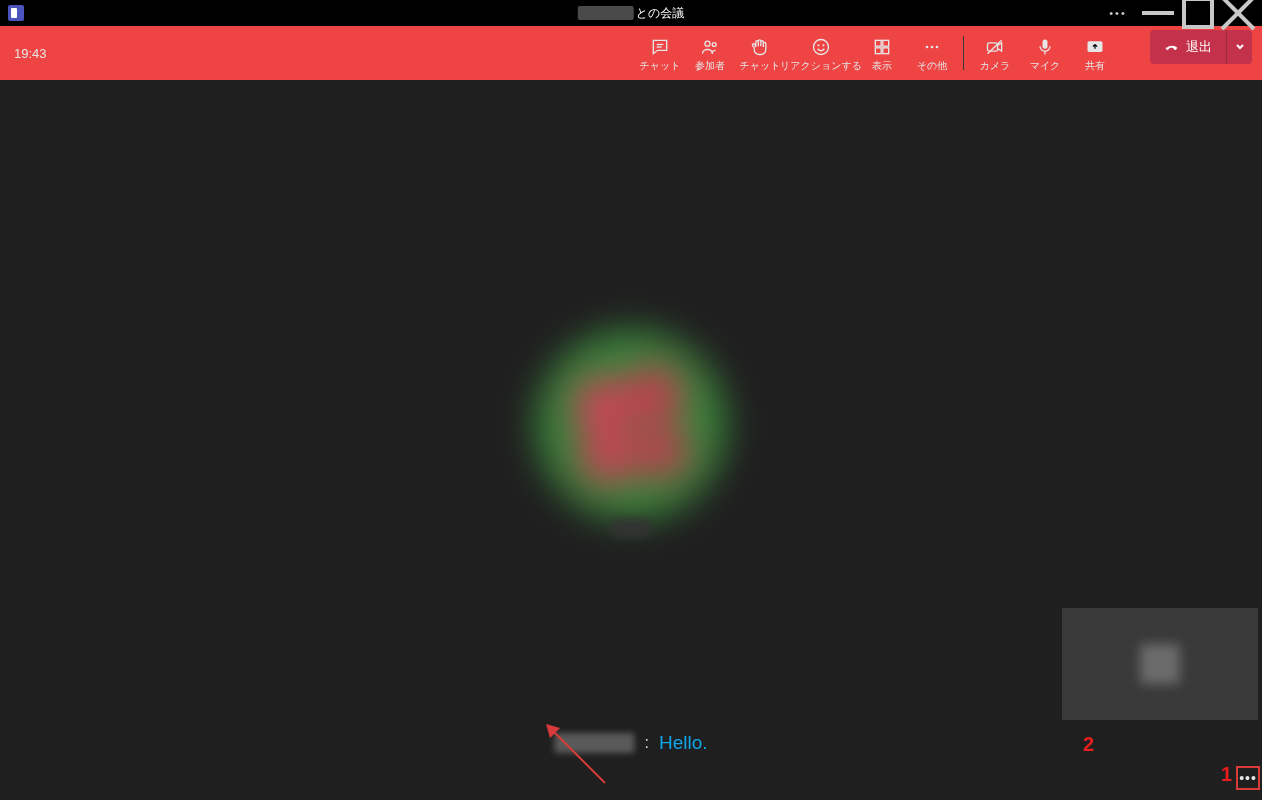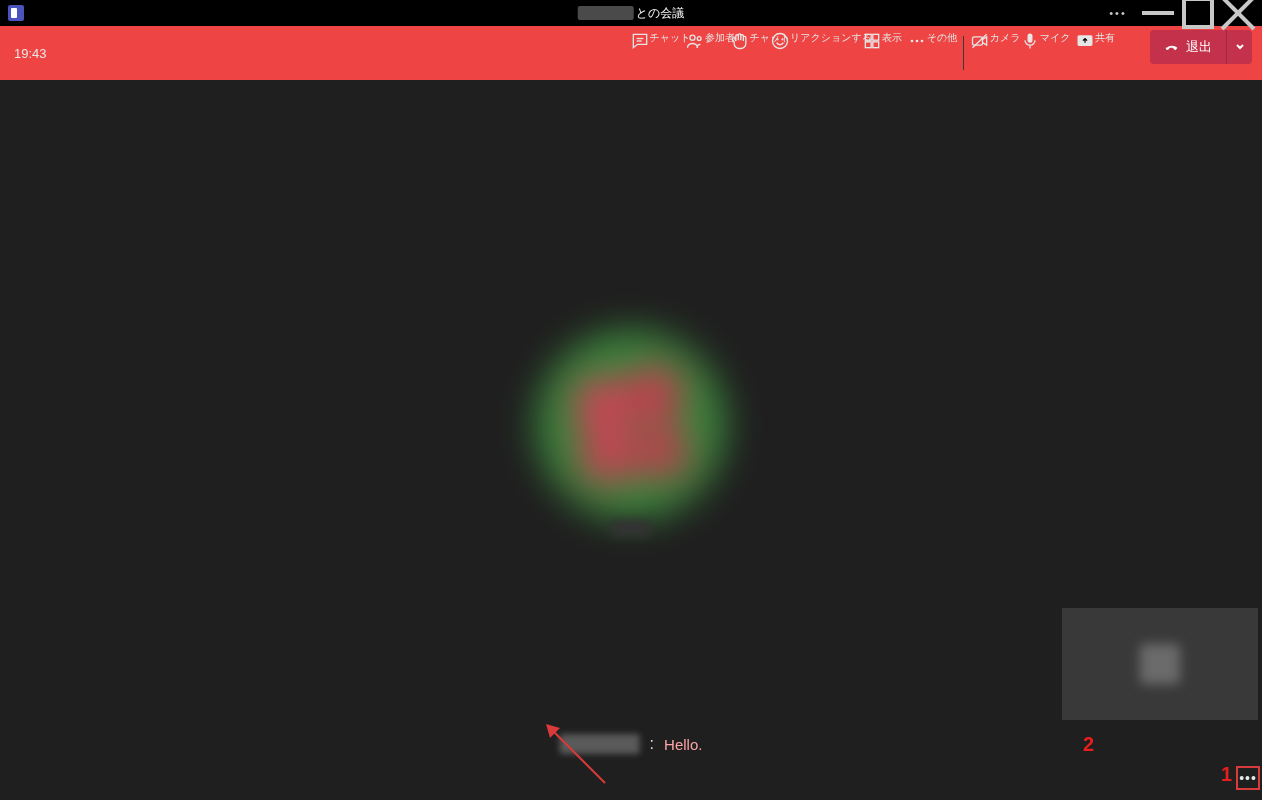--- a/index.html
+++ b/index.html
@@ -15,21 +15,21 @@
   .titlebar .title-text { color:#fff; font-size:12px; }
   .titlebar .win-controls { margin-left:auto; display:flex; align-items:center; gap:0; }
   .titlebar .win-btn { width:40px; height:26px; display:flex; align-items:center; justify-content:center; color:#c8c8c8; font-size:11px; cursor:pointer; }
   .titlebar .dots { letter-spacing:2px; }
 
   
   .toolbar { height: 54px; background: #ef4444; display:flex; align-items:center; padding:0 10px 0 14px; }
   .timer { font-size: 13px; color:#e6e6e6; }
   .toolbar-spacer { flex:1; }
   .tool-group { display:flex; align-items:flex-start; }
-  .tool-btn { display:flex; flex-direction:row; align-items:flex-start; justify-content:center; width:50px; height:46px; color:#e6e6e6; cursor:pointer; border-radius:3px; }
+  .tool-btn { display:flex; flex-direction:column; align-items:center; justify-content:center; width:50px; height:46px; color:#e6e6e6; cursor:pointer; border-radius:3px; }
   .tool-btn .icon { height:22px; display:flex; align-items:center; justify-content:center; font-size:18px; }
   .tool-btn .icon svg { width:20px; height:20px; stroke:#e6e6e6; fill:none; stroke-width:1.6; }
   .tool-btn .lbl { font-size:10px; line-height:1; margin-top:3px; white-space:nowrap; }
   .tool-sep { width:1px; height:34px; background:#3a3a3a; margin:6px 6px 0 6px; }
   .leave-wrap { display:flex; margin-left:6px; }
   .leave-btn { background:#c4314b; color:#fff; height:34px; display:flex; align-items:center; padding:0 14px; border-radius:4px 0 0 4px; cursor:pointer; font-size:13px;margin-left:24px; }
   .leave-btn svg { width:16px; height:16px; margin-right:6px; fill:#fff; }
   .leave-chevron { background:#c4314b; border-left:1px solid #a02a3f; height:34px; width:26px; border-radius:0 4px 4px 0; display:flex; align-items:center; justify-content:center; cursor:pointer; }
   .leave-chevron svg { width:10px; height:10px; stroke:#fff; stroke-width:2; fill:none; }
 
@@ -43,21 +43,21 @@
       radial-gradient(circle at 66% 64%, #c93f51 0 26px, transparent 26px),
       radial-gradient(circle at 50% 50%, #3d8a3e 0 95px, transparent 95px);
     filter: blur(18px); opacity:0.95;
   }
   .avatar-name-blur { position:absolute; left:50%; top:440px; transform:translateX(-50%); width:40px; height:16px; background:#333; filter:blur(5px); border-radius:3px; }
 
   
   .caption { position:absolute; left:50%; bottom:46px; transform:translateX(-50%); display:flex; align-items:center; gap:10px; }
   .caption .speaker { width:80px; height:20px; background:#5a5a5a; border-radius:2px; filter:blur(3px); }
   .caption .colon { color:#ddd; font-size:16px; }
-  .caption .text { color:#fca5a5; font-size:15px; }
+  .caption .text { color:#0ea5e9; font-size:19px; }
 
   
   .self-tile { position:absolute; right:4px; bottom:80px; width:196px; height:112px; background:#3a3939; display:flex; align-items:center; justify-content:center; }
   .self-tile .self-avatar { width:40px; height:40px; background:#6b6b6b; border-radius:2px; filter:blur(6px); }
 
   
   .tooltip-box { position:absolute; right:22px; bottom:42px; background:#2b2b2b; color:#e8e8e8; font-size:12px; padding:7px 12px; border:2px solid #d93a3a; border-radius:2px; }
   .more-box { position:absolute; right:2px; bottom:10px; width:24px; height:24px; border:2px solid #d93a3a; background:#1f1f1f; display:flex; align-items:center; justify-content:center; color:#e6e6e6; font-size:14px; letter-spacing:1px; cursor:pointer; }
 
   

